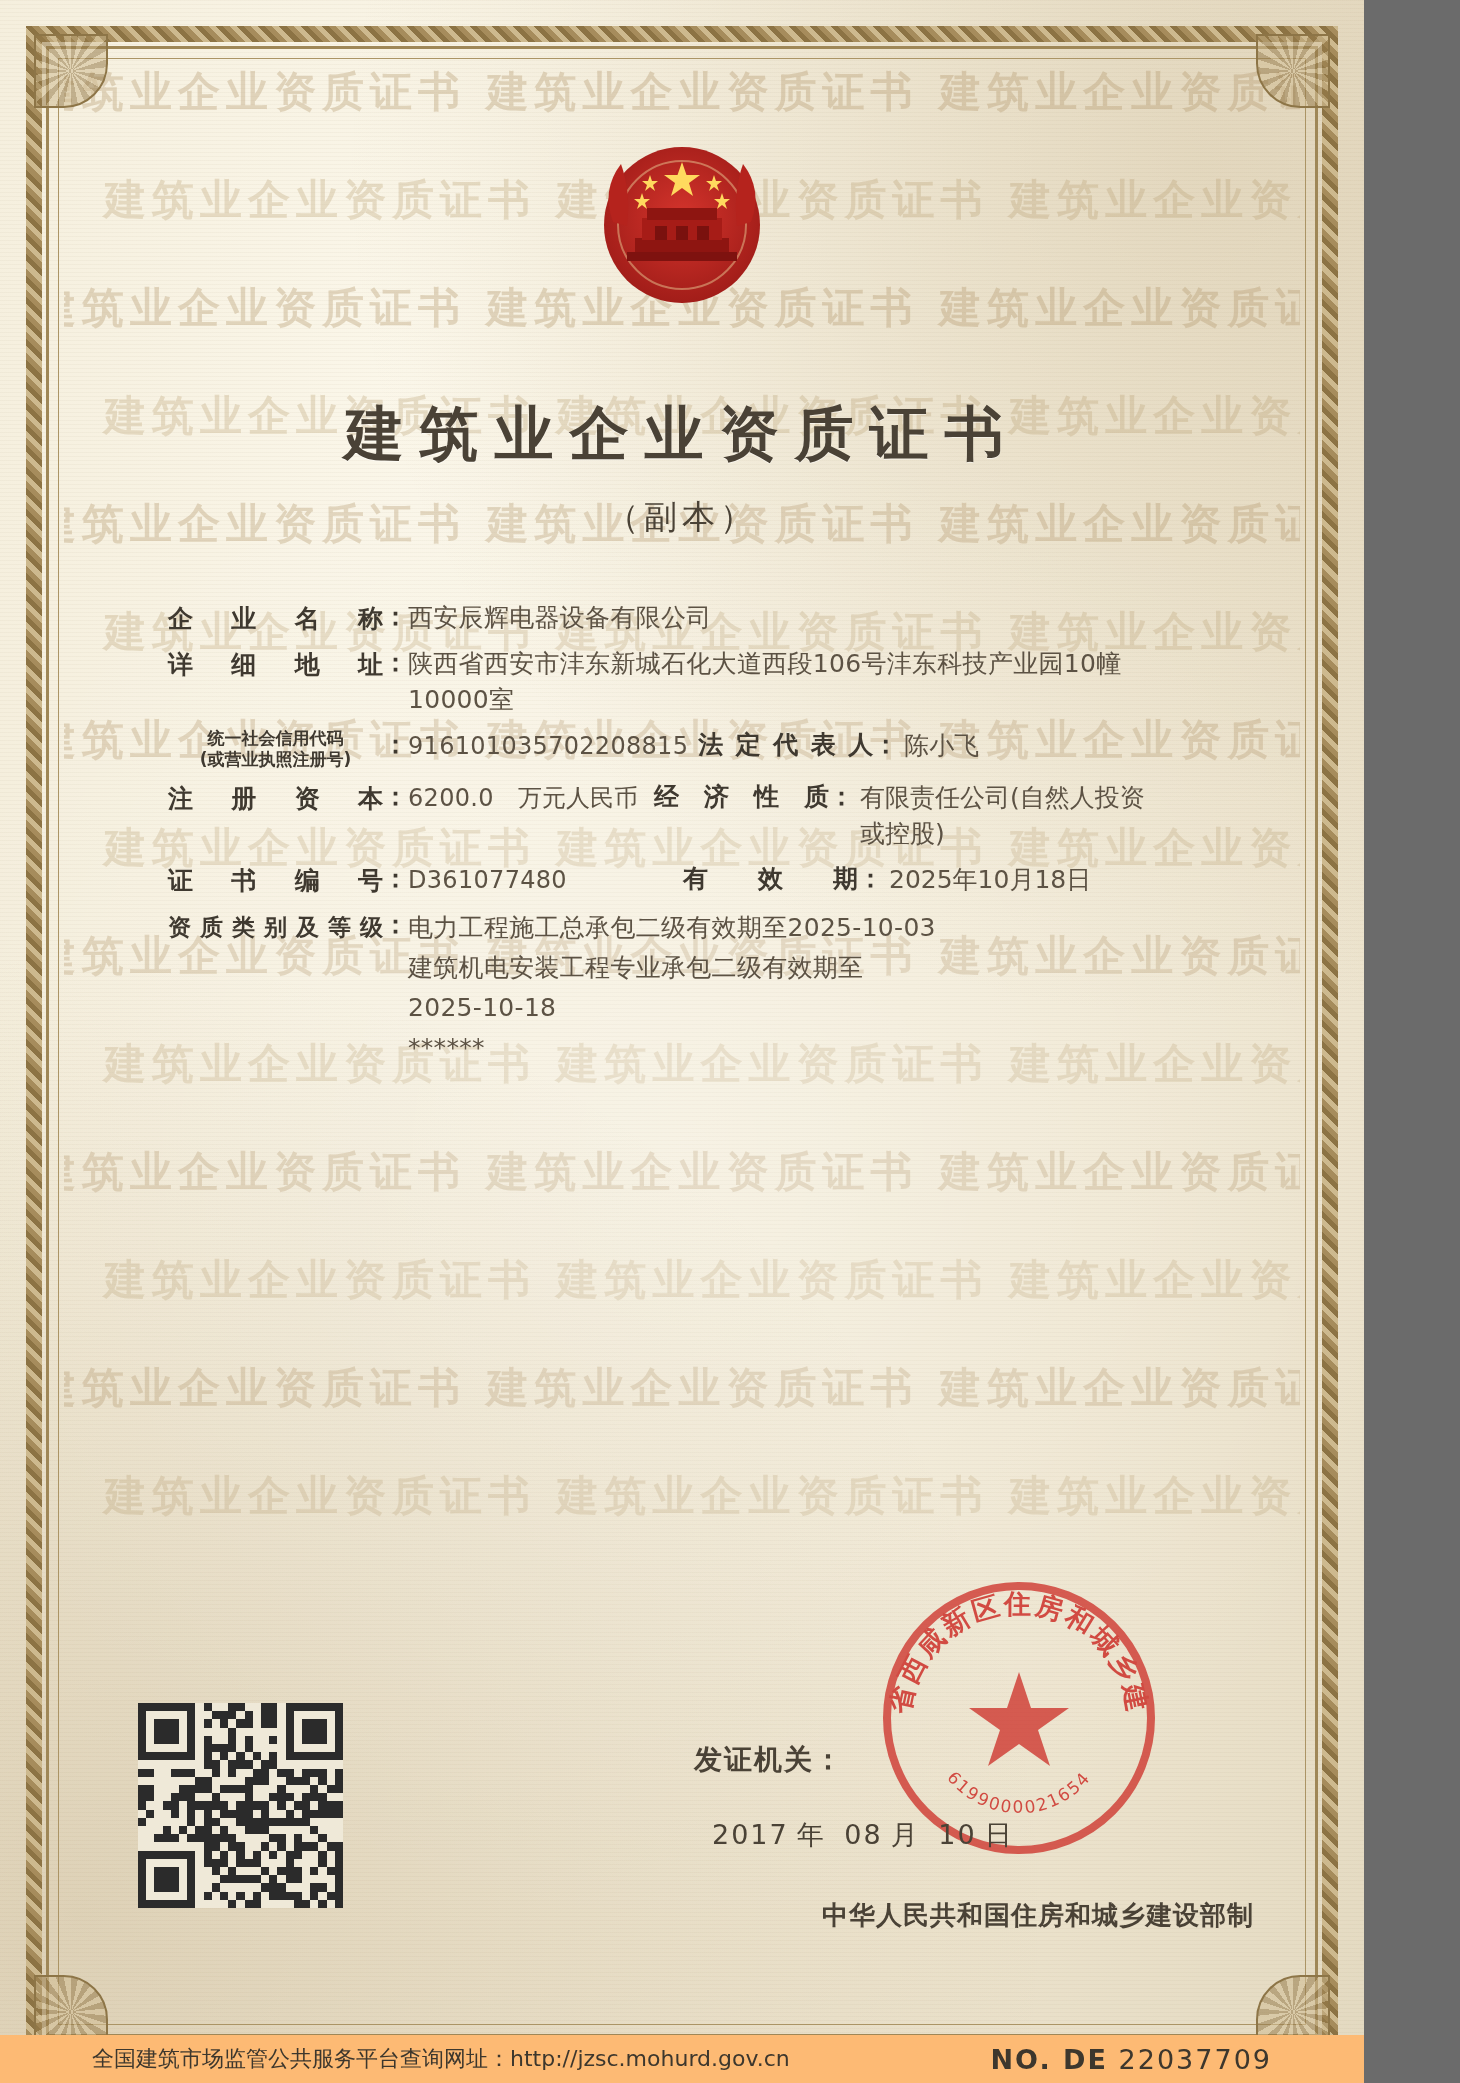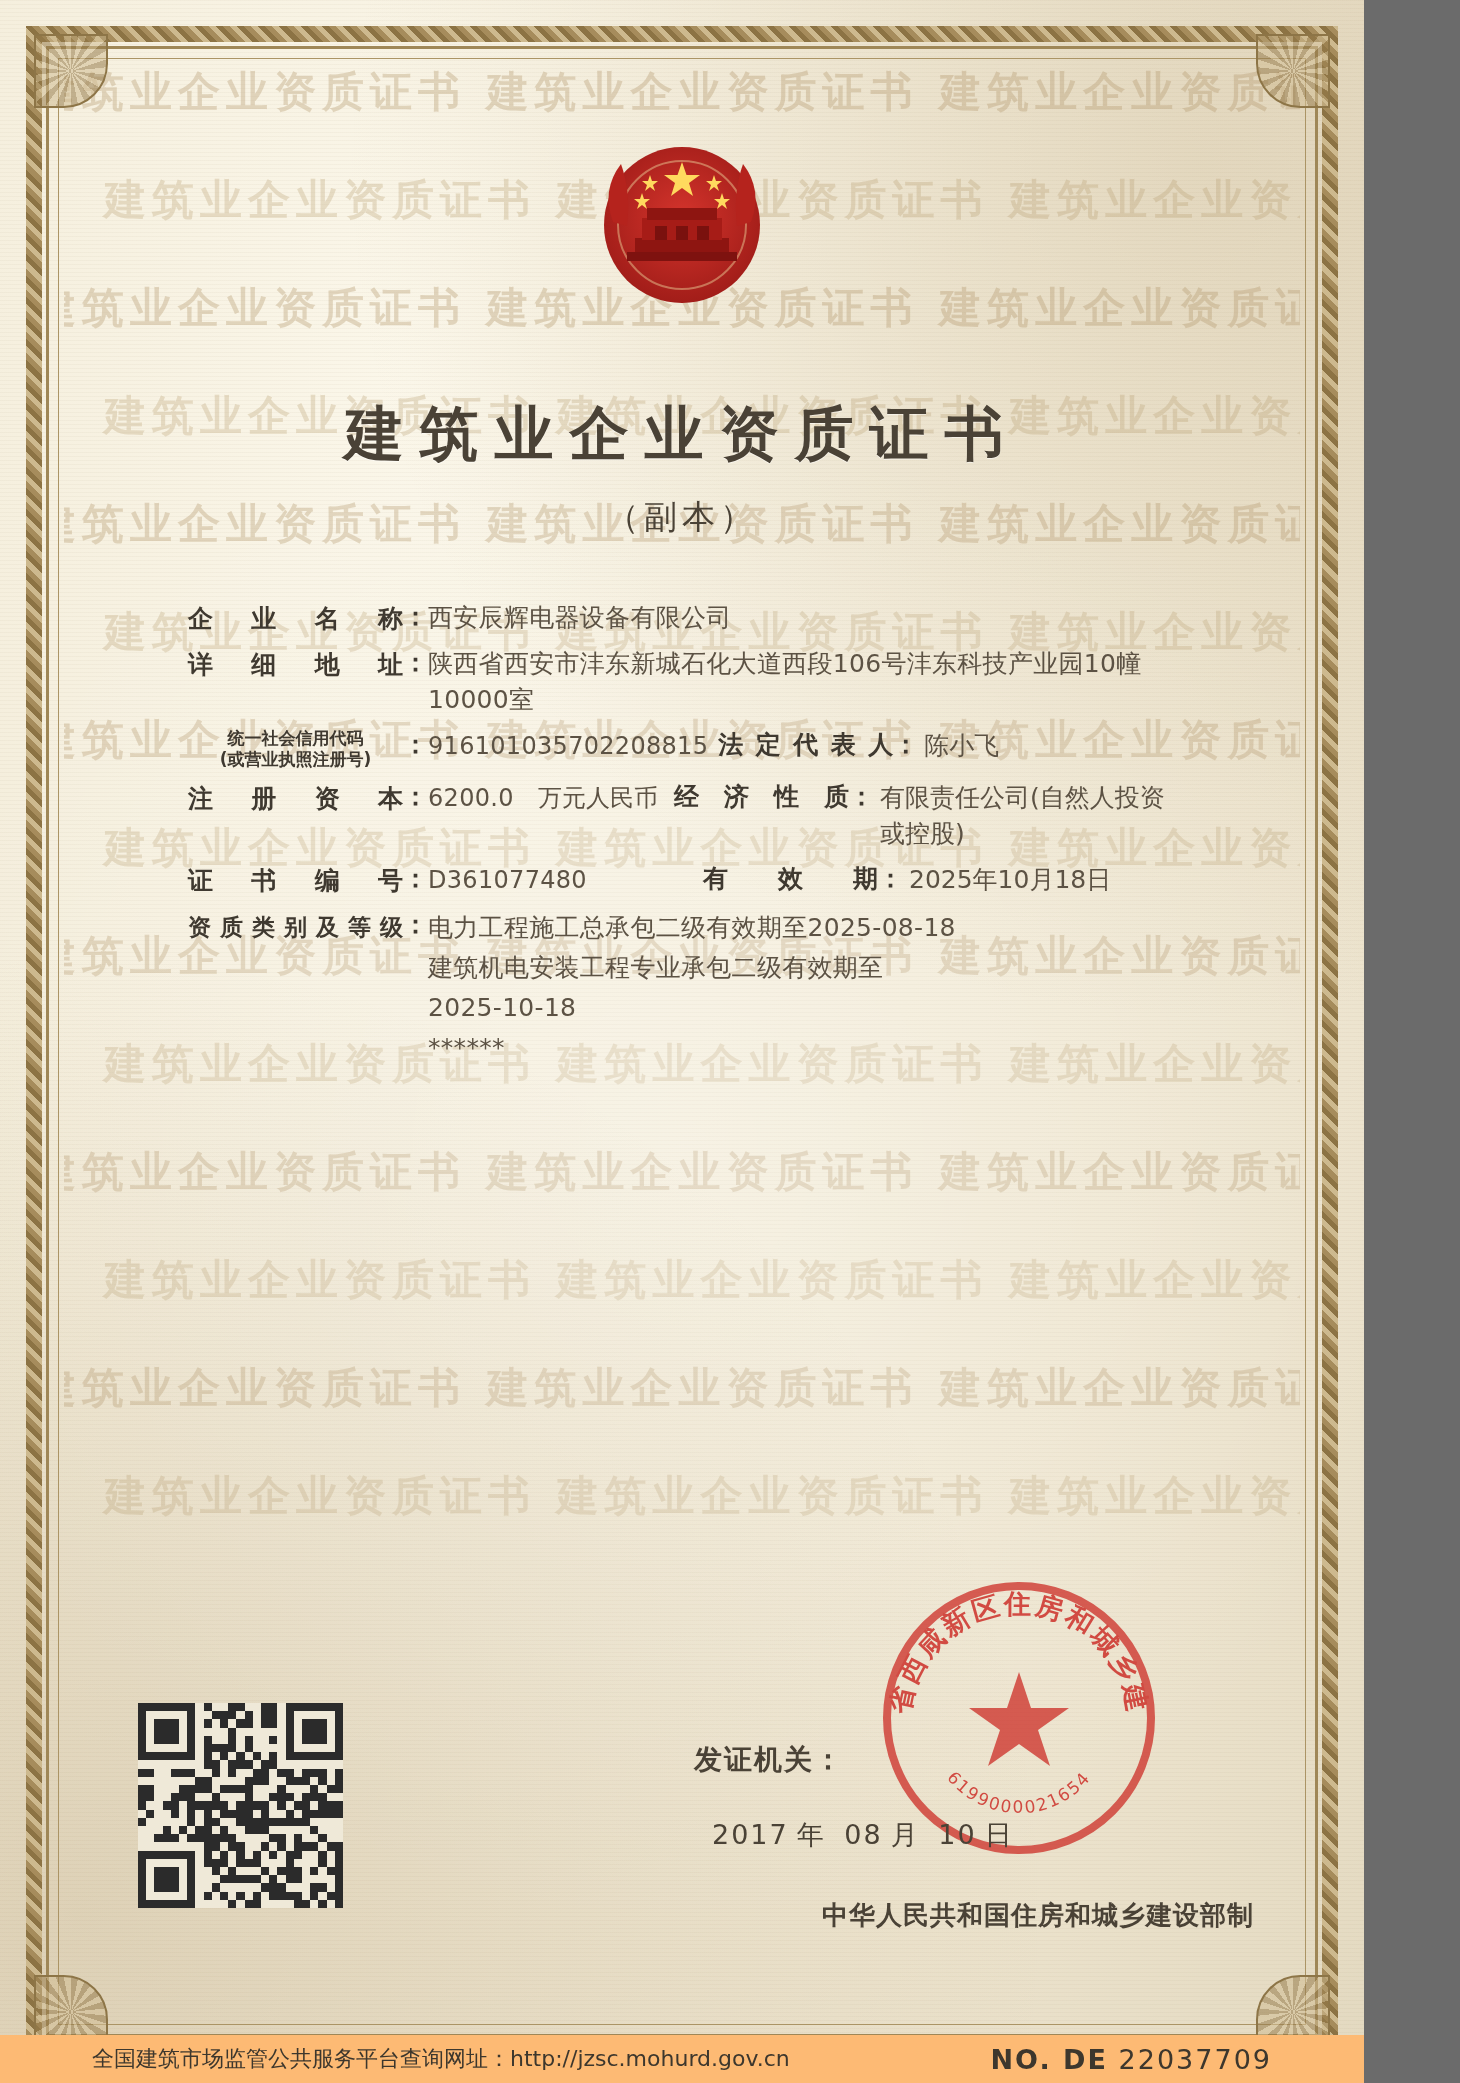--- a/index.html
+++ b/index.html
@@ -136,21 +136,20 @@
     letter-spacing: 5px;
     color: #4a4236;
   }
 
   
   .form {
     position: absolute;
     left: 168px;
     right: 102px;
     top: 600px;
-    margin-left: 20px;
   }
   .row {
     display: flex;
     align-items: flex-start;
     margin-bottom: 10px;
   }
   .lbl {
     flex: 0 0 215px;
     font-size: 25px;
     font-weight: 700;
@@ -402,21 +401,21 @@
       <div class="val sm" style="flex:0 0 265px;">D361077480</div>
       <div class="lbl2" style="flex:0 0 175px;">有效期</div>
       <div class="colon">：</div>
       <div class="val2">2025年10月18日</div>
     </div>
 
     <div class="row">
       <div class="lbl" style="flex:0 0 215px;font-size:23px;">资质类别及等级</div>
       <div class="colon">：</div>
       <div class="val qual-lines">
-        <div>电力工程施工总承包二级有效期至2025-08-18</div>
+        <div>电力工程施工总承包二级有效期至2025-10-03</div>
         <div>建筑机电安装工程专业承包二级有效期至</div>
         <div>2025-10-18</div>
         <div>******</div>
       </div>
     </div>
   </div>
 
   <div class="qr">
     <svg id="qrsvg" width="205" height="205" viewBox="0 0 25 25" shape-rendering="crispEdges">
         <rect width="25" height="25" fill="#efe9d8"></rect>

